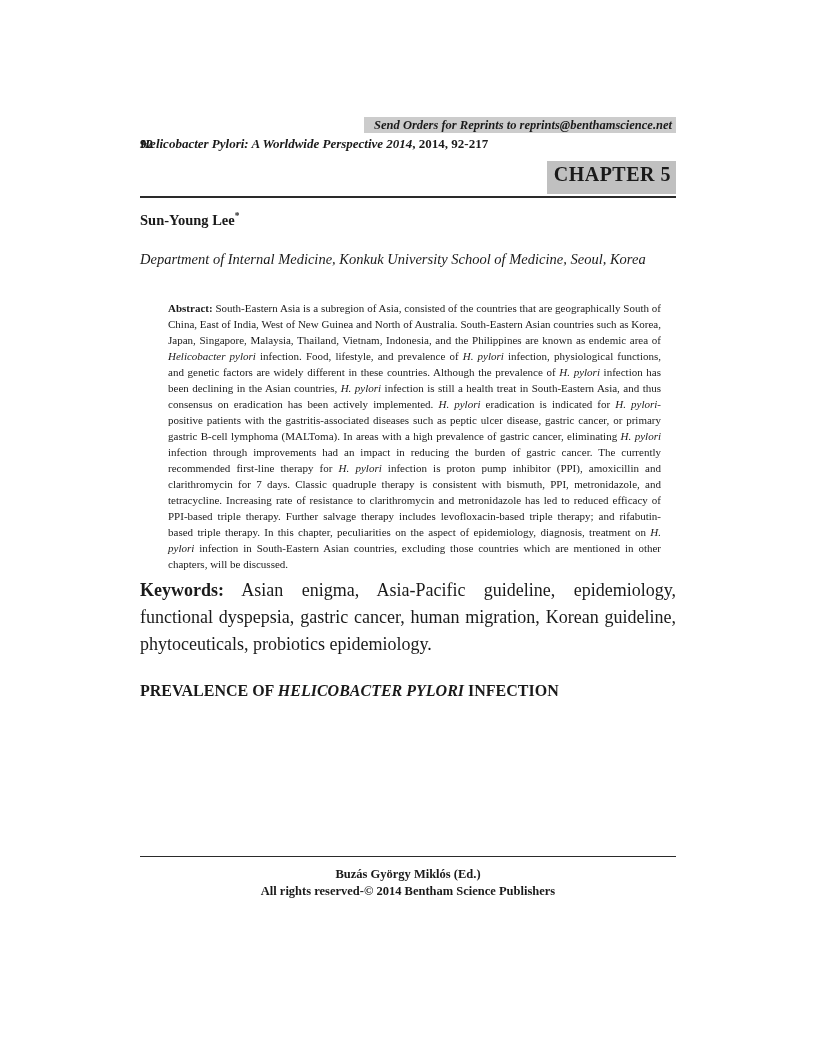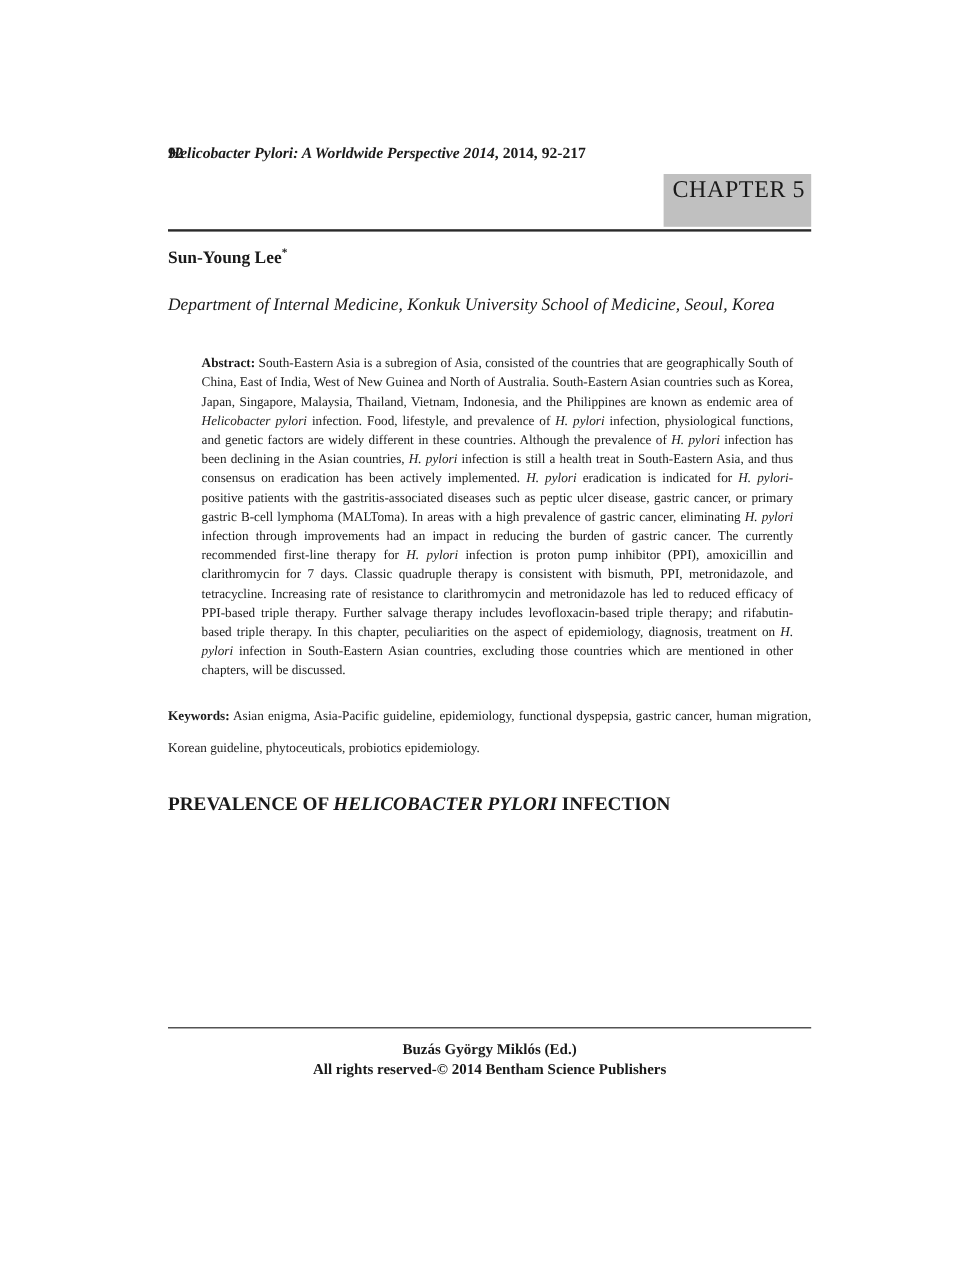--- a/index.html
+++ b/index.html
@@ -35,43 +35,43 @@
   }
   .journal-line .pgnum {
     position: absolute; left: 0; top: 0;
     font-weight: bold;
   }
 
   .chapter-row { text-align: right; margin-top: 9px; }
   .chapter-badge {
     display: inline-block;
     background: #c0c0c0;
-    font-weight: normal;
+    font-weight: bold;
     font-size: 20px; line-height: 25px;
-    padding: 1px 5px 18px 7px;
+    padding: 1px 5px 7px 7px;
     letter-spacing: 0.5px;
   }
   .header-rule {
     border: none;
     border-top: 2px solid #2a2a2a;
     margin: 2px 0 0 0;
   }
 
   .chapter-title { margin-top: 15px; font-size: 17.5px; line-height: 22px; }
   .author-line   { margin-top: 13px; font-size: 14.5px; line-height: 19px; }
   .affiliation   { margin-top: 16px; font-size: 14.5px; line-height: 26px;
                    font-style: italic; text-align: justify; font-family: Liberation Serif, serif; }
 
   .abstract {
     margin: 28px 15px 0 28px;
     font-size: 11px; line-height: 16px;
     text-align: justify;
   }
 
-  .keywords { margin-top: 17px; font-size: 11px; line-height: 27px; text-align: justify; }
+  .keywords { margin-top: 5px; font-size: 18px; line-height: 27px; text-align: justify; }
   .section-heading { margin-top: 23px; font-size: 16px; line-height: 19px; }
   .body-par { margin-top: 19px; font-size: 14.5px; line-height: 29px; text-align: justify; }
 
   .footnote-block {
     position: absolute;
     left: 140px; top: 856px;
     width: 536px;
   }
   .footnote-rule { border: none; border-top: 1.5px solid #2a2a2a; margin: 0; }
   .footnote-text {
@@ -84,20 +84,23 @@
     text-align: center;
     font-weight: bold;
     font-size: 12.5px; line-height: 16.5px;
   }
 </style>
 </head>
 <body>
 
 <div class="page">
 
+  <div class="reprint-line">
+    <span class="hl">Send Orders for Reprints to reprints@benthamscience.net</span>
+  </div>
 
   <div class="journal-line">
     <span class="pgnum">92</span>
     <span><span class="b i">Helicobacter Pylori: A Worldwide Perspective 2014</span><span class="b">, 2014, 92-217</span></span>
   </div>
 
   <div class="chapter-row">
     <span class="chapter-badge">CHAPTER 5</span>
   </div>
   <hr class="header-rule">

